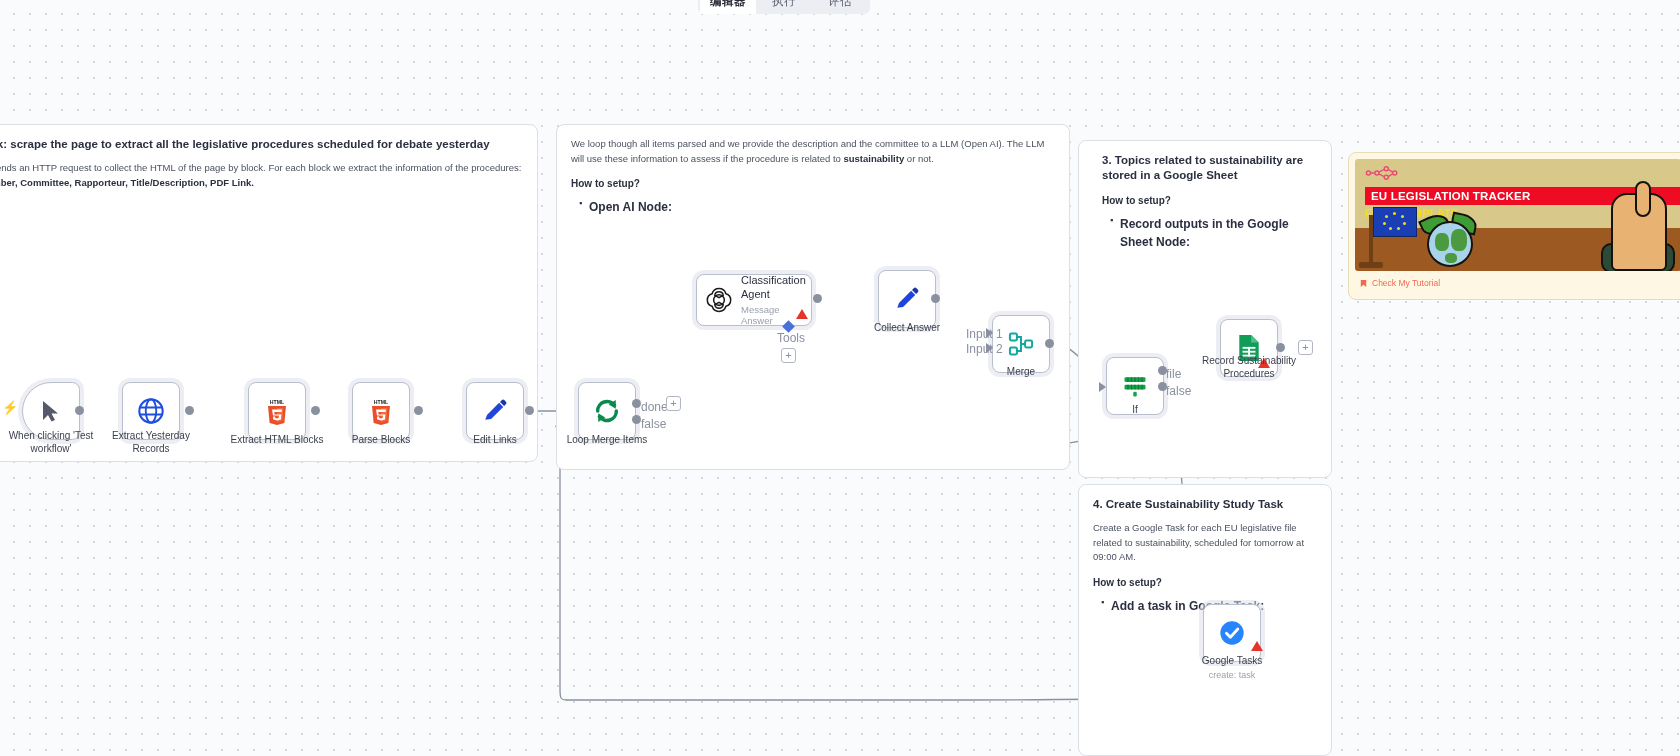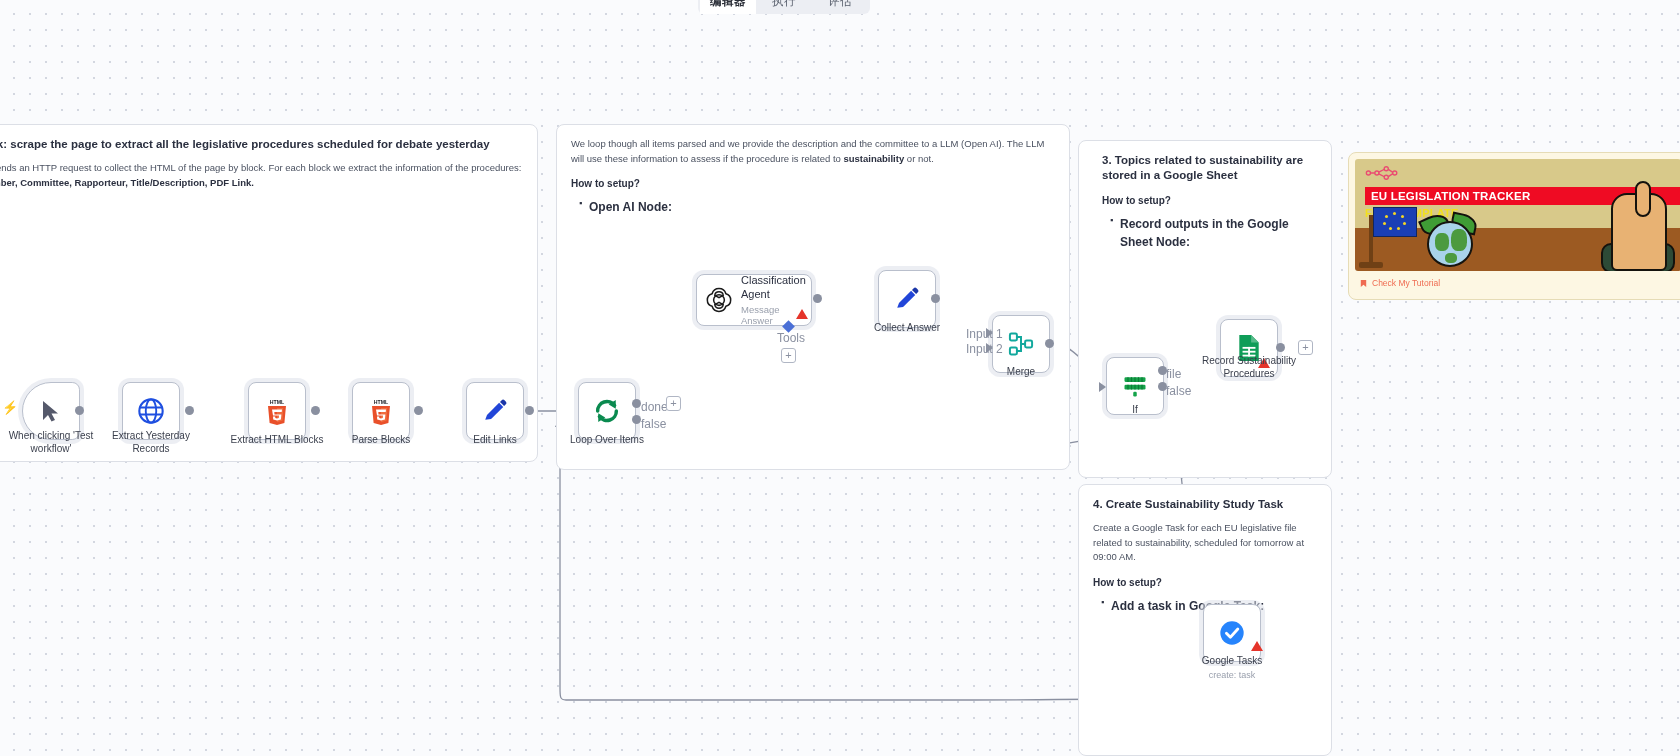--- a/index.html
+++ b/index.html
@@ -319,21 +319,21 @@
       <path d="M20,12 A8,8 0 0 1 5.5,16.8" fill="none" stroke="#0a8a4f" stroke-width="3" stroke-linecap="round"></path>
       <polygon points="19.5,2.5 19.5,10 13.5,6.5" fill="#0a8a4f"></polygon>
       <polygon points="4.5,21.5 4.5,14 10.5,17.5" fill="#0a8a4f"></polygon>
     </svg>
   </div>
   <div class="port" style="left:632px;top:399px"></div>
   <div class="port-label" style="left:641px;top:400px">done</div>
   <div class="port" style="left:632px;top:415px"></div>
   <div class="port-label" style="left:641px;top:417px">false</div>
   <div class="plusbox" style="left:666px;top:396px">+</div>
-  <div class="node-label" style="left:607px;top:434px;width:110px">Loop Over Items</div>
+  <div class="node-label" style="left:607px;top:434px;width:110px">Loop Merge Items</div>
 
   <div class="node wide" style="left:696px; top:274px;">
     <svg width="28" height="28" viewBox="0 0 24 24" style="flex:0 0 auto">
       <path d="M12,2.2 C15,2.2 17.2,4.2 17.9,6.6 C20.4,7.3 22,9.5 22,12 C22,14.5 20.4,16.7 17.9,17.4 C17.2,19.8 15,21.8 12,21.8 C9,21.8 6.8,19.8 6.1,17.4 C3.6,16.7 2,14.5 2,12 C2,9.5 3.6,7.3 6.1,6.6 C6.8,4.2 9,2.2 12,2.2 Z M12,5 C10,5 8.6,6.4 8.4,8 L12,10 L15.6,8 C15.4,6.4 14,5 12,5 Z M12,19 C14,19 15.4,17.6 15.6,16 L12,14 L8.4,16 C8.6,17.6 10,19 12,19 Z" fill="none" stroke="#1b1b1b" stroke-width="1.3"></path>
       <circle cx="12" cy="12" r="4.6" fill="none" stroke="#1b1b1b" stroke-width="1.3"></circle>
     </svg>
     <div>
       <div class="wide-title">Classification Agent</div>
       <div class="wide-sub">Message Answer</div>
     </div>

